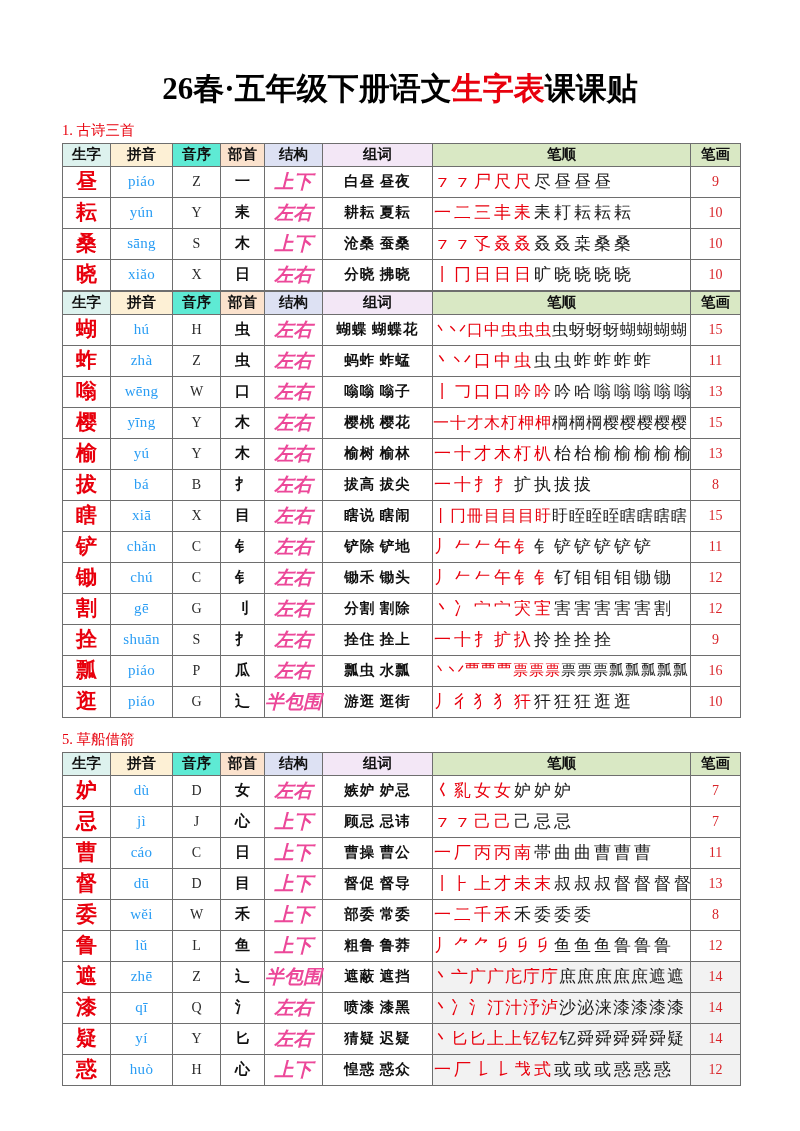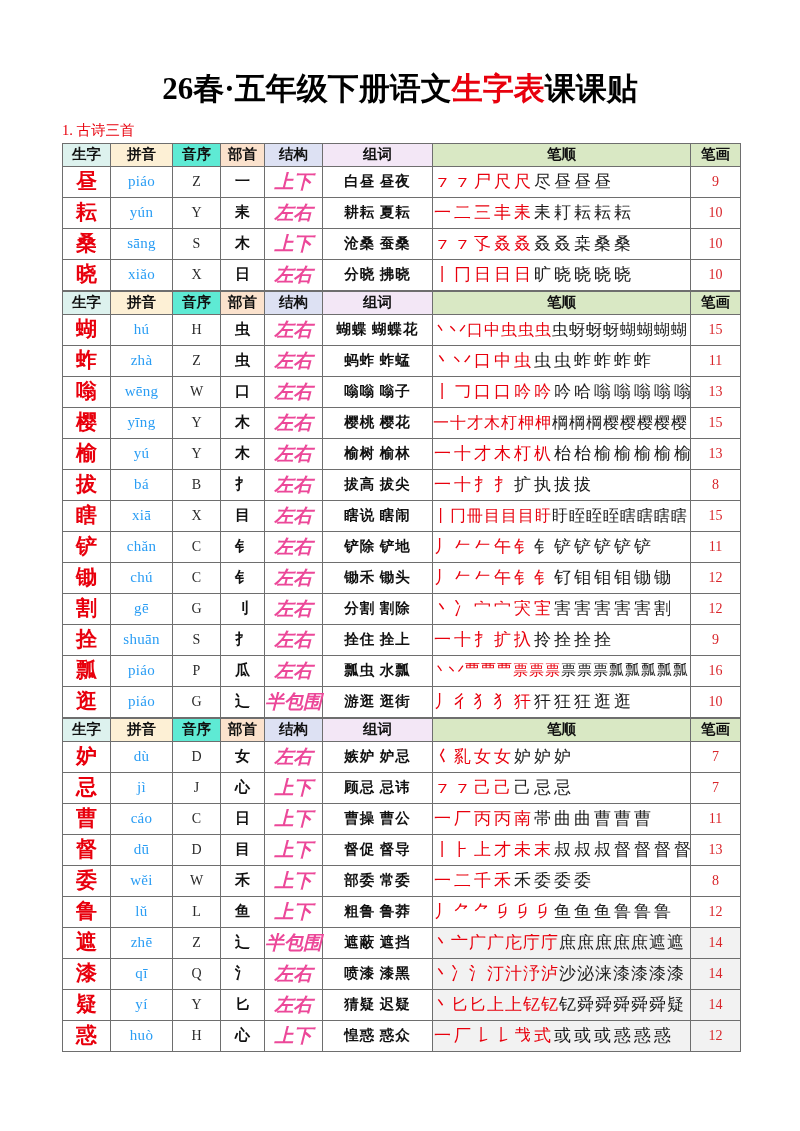--- a/index.html
+++ b/index.html
@@ -640,20 +640,21 @@
                   <span style="width: 19px; font-size: 17px; color: rgb(26, 26, 26);">逛</span>
                   <span style="width: 19px; font-size: 17px; color: rgb(26, 26, 26);">逛</span>
                 </div>
               </td>
               <td class="cell-strokes">10</td>
             </tr>
           </tbody>
         </table>
       </div>
       <div class="section">
+        <div class="section-title">5. 草船借箭</div>
         <table class="gzb">
           <colgroup>
             <col class="w-sz">
             <col class="w-py">
             <col class="w-yx">
             <col class="w-bs">
             <col class="w-jg">
             <col class="w-zc">
             <col class="w-bsh">
             <col class="w-bh">

